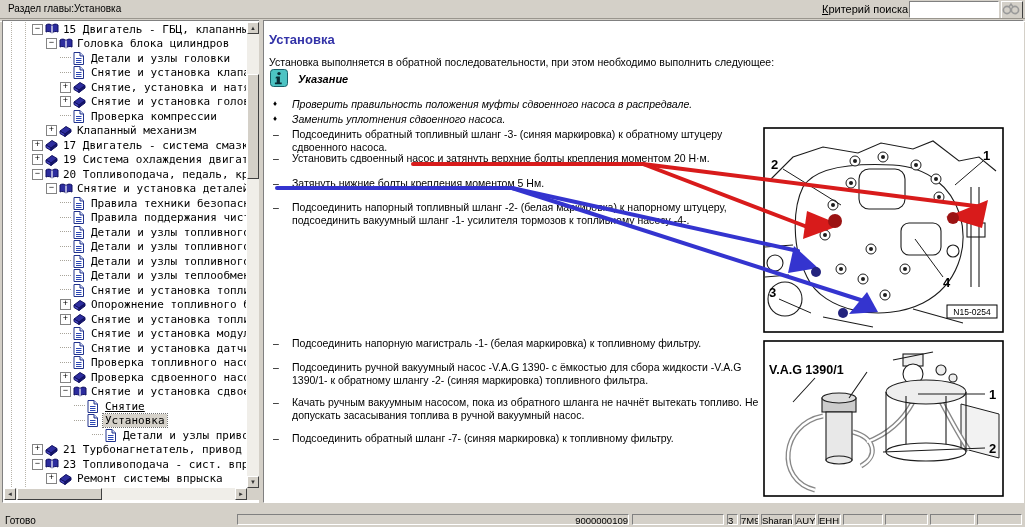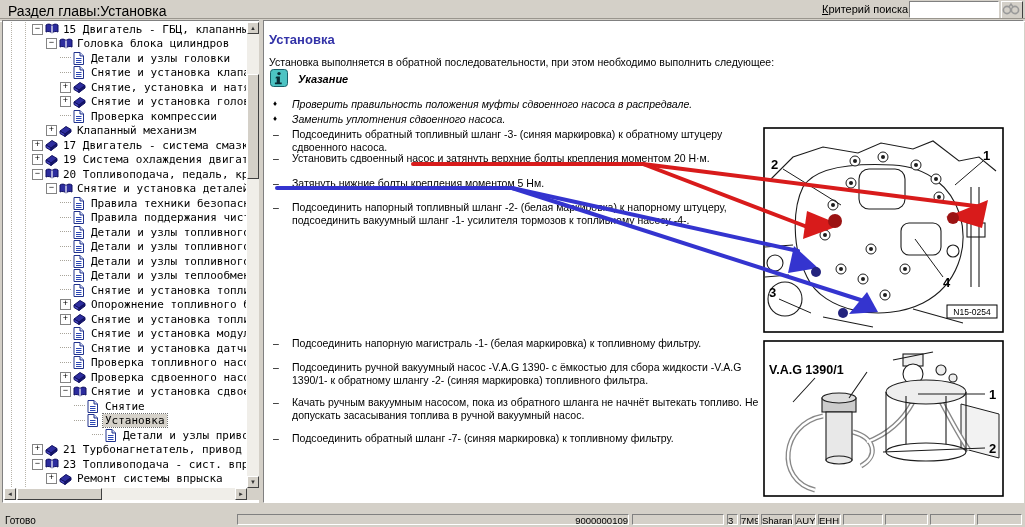--- a/index.html
+++ b/index.html
@@ -1,20 +1,20 @@
 <!DOCTYPE html>
 <html><head>
 <meta charset="utf-8">
 <style>
   html,body{margin:0;padding:0;}
   #app{position:relative;width:1025px;height:527px;background:#d4d0c8;overflow:hidden;
        font-family:"Liberation Sans",sans-serif;color:#000;}
   
   .topbar{position:absolute;left:0;top:0;width:1025px;height:18px;background:#d4d0c8;}
-  .section-label{position:absolute;left:8px;top:3px;font-size:14px;}
+  .section-label{position:absolute;left:8px;top:3px;font-size:10px;}
   .search-label{position:absolute;left:822px;top:3px;font-size:11px;}
   .search-label u{text-decoration:underline;}
   .combo{position:absolute;left:909px;top:1px;width:88px;height:15px;background:#fff;
          border:1px solid;border-color:#808080 #fff #fff #808080;}
   .search-btn{position:absolute;left:1001px;top:1px;width:20px;height:16px;background:#d4d0c8;
          border:1px solid;border-color:#fff #404040 #404040 #fff;}
   .tb-divider{position:absolute;left:0;top:18px;width:1025px;height:2px;
          border-top:1px solid #9a968e;border-bottom:1px solid #fff;}
   
   .treepane{position:absolute;left:2px;top:20px;width:257px;height:481px;background:#fff;
@@ -381,21 +381,21 @@
         <div class="trow" style="padding-left: 56px;">
           <span class="expbox">−</span>
           <span class="ticon">
             <svg width="14" height="12" viewBox="0 0 14 12">
               <path d="M1,2 C3,0.5 5.5,1 7,2.5 C8.5,1 11,0.5 13,2 V9 C11,8 8.5,8.5 7,10 C5.5,8.5 3,8 1,9 Z" fill="#2d2d9e" stroke="#101060"></path>
               <path d="M7,2.5 V10" stroke="#fff" stroke-width="1.2"></path>
             </svg>
           </span>
           <span class="tlabel">Снятие и установка сдвоенного</span>
         </div>
-        <div class="trow" style="padding-left: 70px;">
+        <div class="trow" style="padding-left: 70px; text-decoration: underline;">
           <span class="stub"></span>
           <span class="ticon">
             <svg width="11" height="13" viewBox="0 0 11 13">
               <path d="M1,0.5 H7 L10.5,4 V12.5 H1 Z" fill="#fff" stroke="#20328c"></path>
               <path d="M7,0.5 L7,4 L10.5,4" fill="#cfd8f5" stroke="#20328c"></path>
               <path d="M3,6.5 H8.5 M3,8.5 H8.5 M3,10.5 H8.5" stroke="#2a46b4" stroke-width="1" fill="none"></path>
             </svg>
           </span>
           <span class="tlabel">Снятие</span>
         </div>

